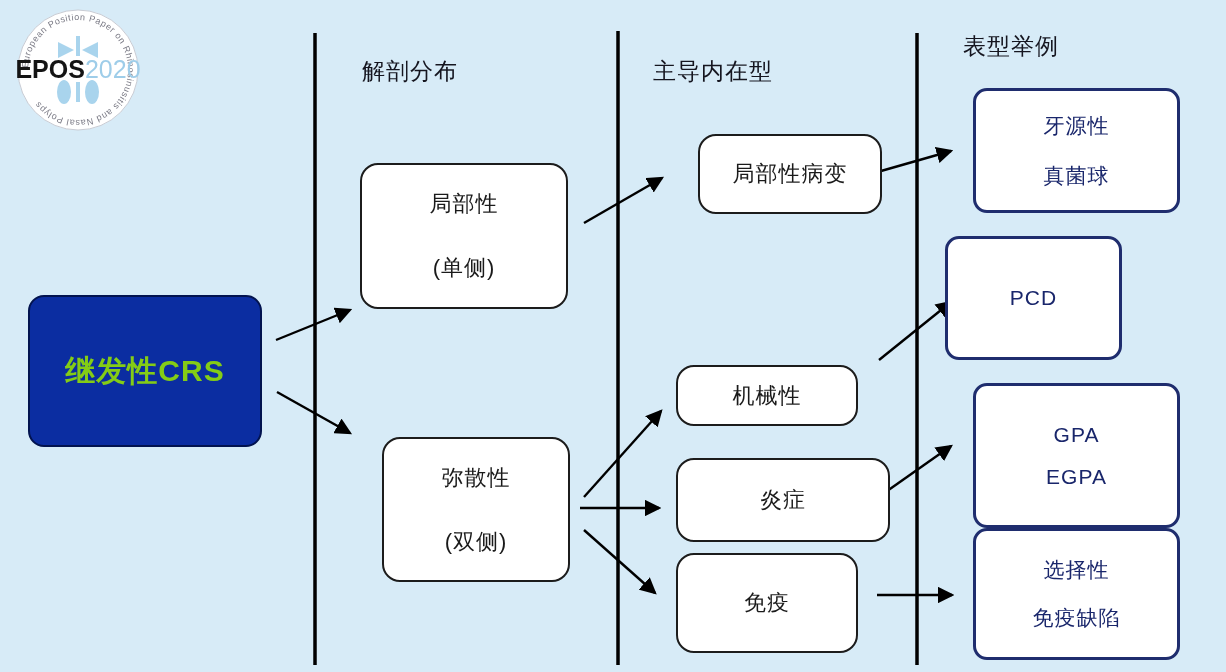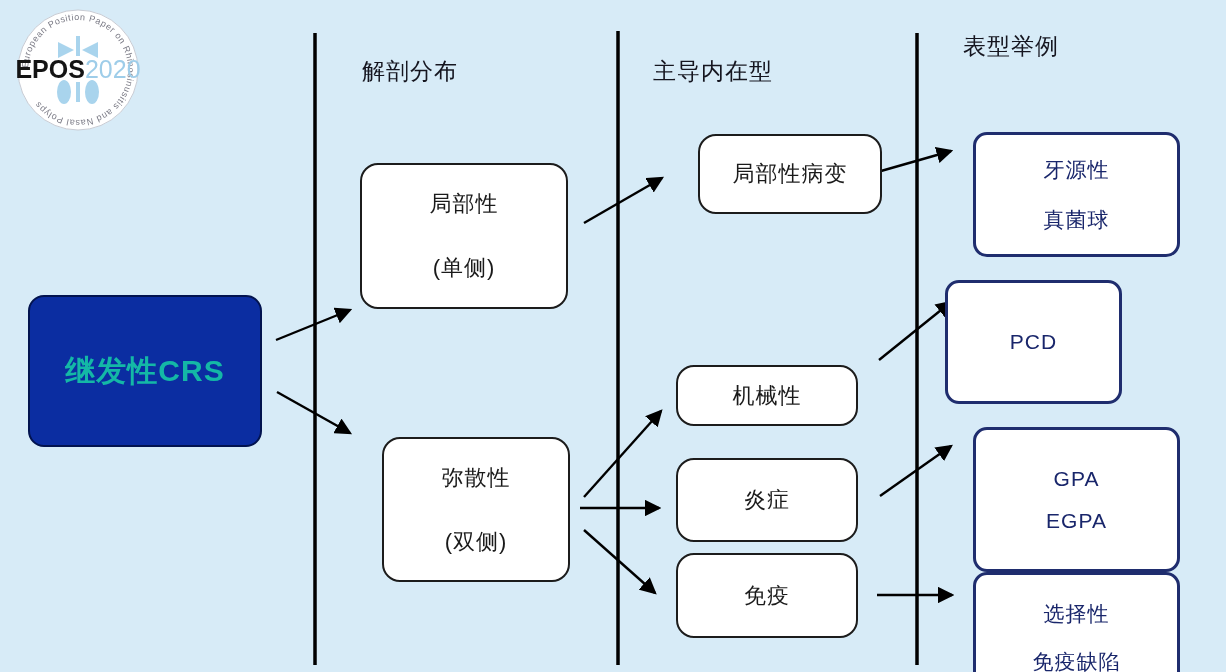--- a/index.html
+++ b/index.html
@@ -26,34 +26,34 @@
   .hdr-anatomic{left:362px;top:56px;}
   .hdr-endotype{left:653px;top:56px;}
   .hdr-phenotype{left:963px;top:31px;}
   .node{
     position:absolute;background:#ffffff;display:flex;flex-direction:column;
     align-items:center;justify-content:center;box-sizing:border-box;
     color:#1a1a1a;font-size:22px;letter-spacing:1px;
   }
   .plain{border:2px solid var(--box-border,#1c1c1c);border-radius:18px;}
   .navy{border:3px solid var(--navy-border,#1f2d6e);border-radius:14px;
-        color:var(--navy-text,#19266b);font-size:21px;font-weight:500;margin-top:44px;}
+        color:var(--navy-text,#19266b);font-size:21px;font-weight:500;}
   .two-line{gap:34px;}
   .root-node{
     left:28px;top:295px;width:234px;height:152px;
     background:var(--root-fill,#0b2da1);
     border:2px solid var(--root-border,#02134f);border-radius:16px;
-    color:#14b8a6;font-size:30px;font-weight:bold;letter-spacing:1px;
+    color:#84cc16;font-size:30px;font-weight:bold;letter-spacing:1px;
   }
   .n-localized{left:360px;top:163px;width:208px;height:146px;}
   .n-diffuse{left:382px;top:437px;width:188px;height:145px;}
   .n-lesion{left:678px;top:134px;width:184px;height:80px;margin-left:20px;}
   .n-mechanical{left:676px;top:365px;width:182px;height:61px;}
-  .n-inflammatory{left:676px;top:458px;width:182px;height:84px;}
-  .n-immunity{left:676px;top:553px;width:182px;height:85px;}
+  .n-inflammatory{left:676px;top:458px;width:214px;height:84px;}
+  .n-immunity{left:676px;top:553px;width:182px;height:100px;}
   .n-odontogenic{left:973px;top:88px;width:207px;height:125px;gap:22px;}
   .n-pcd{left:945px;top:236px;width:177px;height:124px;}
   .n-gpa{left:973px;top:383px;width:207px;height:145px;gap:18px;}
   .n-selective{left:973px;top:528px;width:207px;height:132px;gap:20px;}
   .logo{position:absolute;left:14px;top:6px;width:128px;height:128px;}
 </style>
 </head>
 <body>
 
 <div class="canvas">

